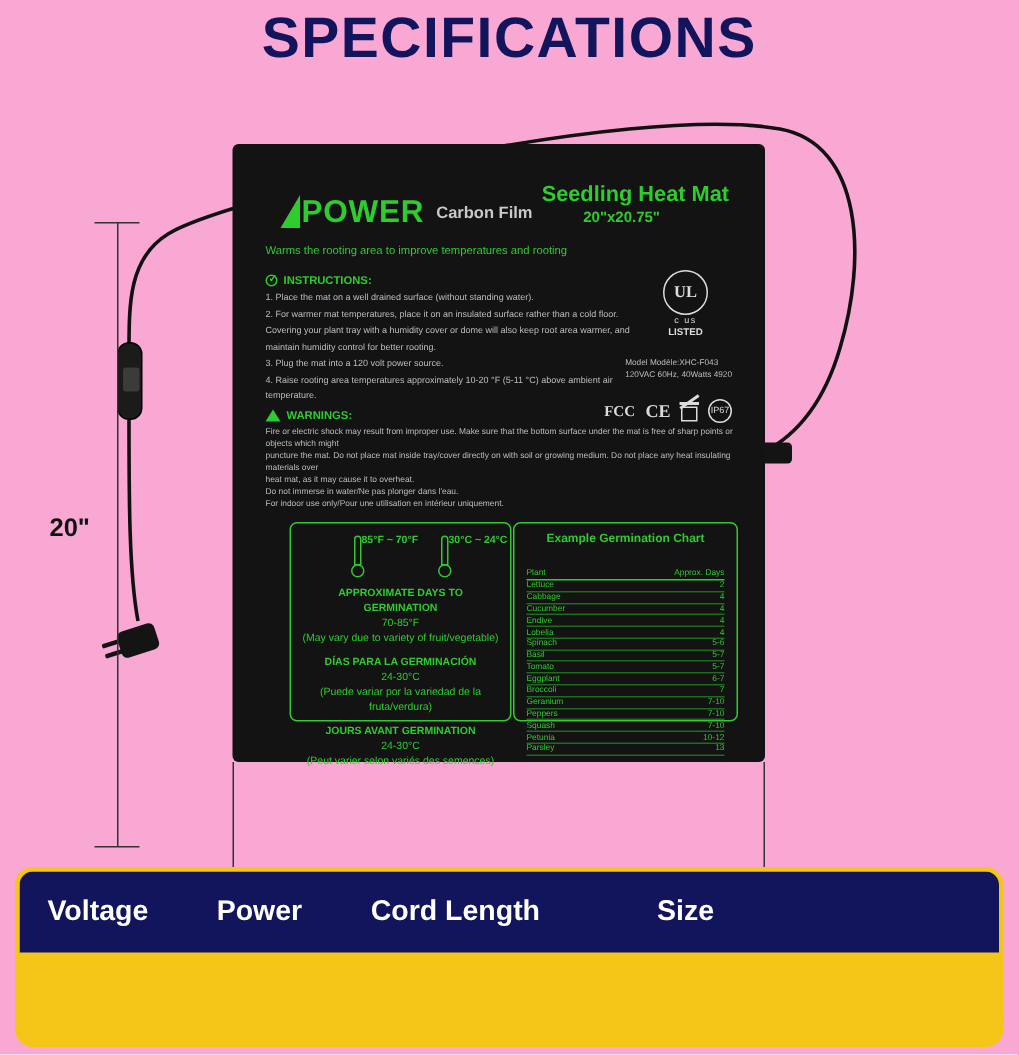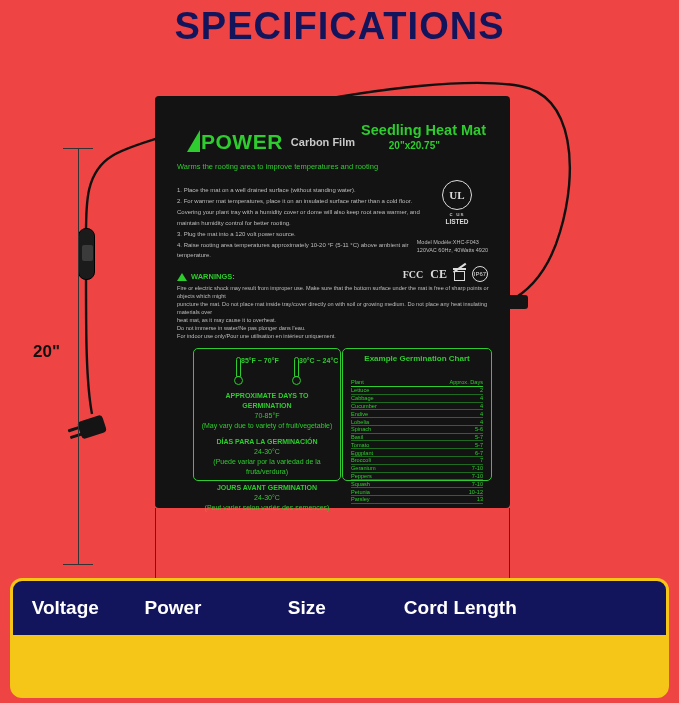--- a/index.html
+++ b/index.html
@@ -2,21 +2,21 @@
 <html><head>
 <meta charset="utf-8">
 <style>
   * { box-sizing: border-box; margin: 0; padding: 0; }
   html, body {
     width: 679px; height: 703px;
     background: #ffffff;
     font-family: "Liberation Sans", sans-serif;
     overflow: hidden;
   }
-  .page { position: relative; width: 679px; height: 703px; background:#ef4444; }
+  .page { position: relative; width: 679px; height: 703px; background:#f9a8d4; }
 
   
   .title-bar {
     position: absolute; top: 0; left: 0; width: 679px; height: 52px;
     display: flex; align-items: center; justify-content: center;
   }
   .title-bar .title {
     font-size: 38px; font-weight: bold; color: #13155c;
     letter-spacing: 1px; font-family: "Liberation Sans", sans-serif;
   }
@@ -225,20 +225,24 @@
           </span>
         <span class="logo-word">POWER</span>
         <span class="logo-carbon">Carbon Film</span>
       </div>
 
       <div class="mat-title">Seedling Heat Mat</div>
       <div class="mat-subtitle">20"x20.75"</div>
       <div class="tagline">Warms the rooting area to improve temperatures and rooting</div>
 
       <div class="instructions">
+        <div class="instr-head">
+          <span class="chk"></span>
+          <span>INSTRUCTIONS:</span>
+        </div>
         <ul class="instr-list">
           <li>1. Place the mat on a well drained surface (without standing water).</li>
           <li>2. For warmer mat temperatures, place it on an insulated surface rather than a cold floor.</li>
           <li>   Covering your plant tray with a humidity cover or dome will also keep root area warmer, and</li>
           <li>   maintain humidity control for better rooting.</li>
           <li>3. Plug the mat into a 120 volt power source.</li>
           <li>4. Raise rooting area temperatures approximately 10-20 °F (5-11 °C) above ambient air temperature.</li>
         </ul>
       </div>
 
@@ -391,18 +395,18 @@
     <div class="dim-h-line"></div>
     <div class="dim-h-caps" style="left:155px;"></div>
     <div class="dim-h-caps" style="left:509px;"></div>
     <div class="dim-h-label">20.75"</div>
   </div>
 
   <div class="spec-table">
     <div class="spec-head">
       <div class="spec-cell c0">Voltage</div>
       <div class="spec-cell c2">Power</div>
+      <div class="spec-cell c4">Cord Length</div>
       <div class="spec-cell c3">Size</div>
-      <div class="spec-cell c4">Cord Length</div>
     </div>
   </div>
 
 </div>
 
 </body></html>

